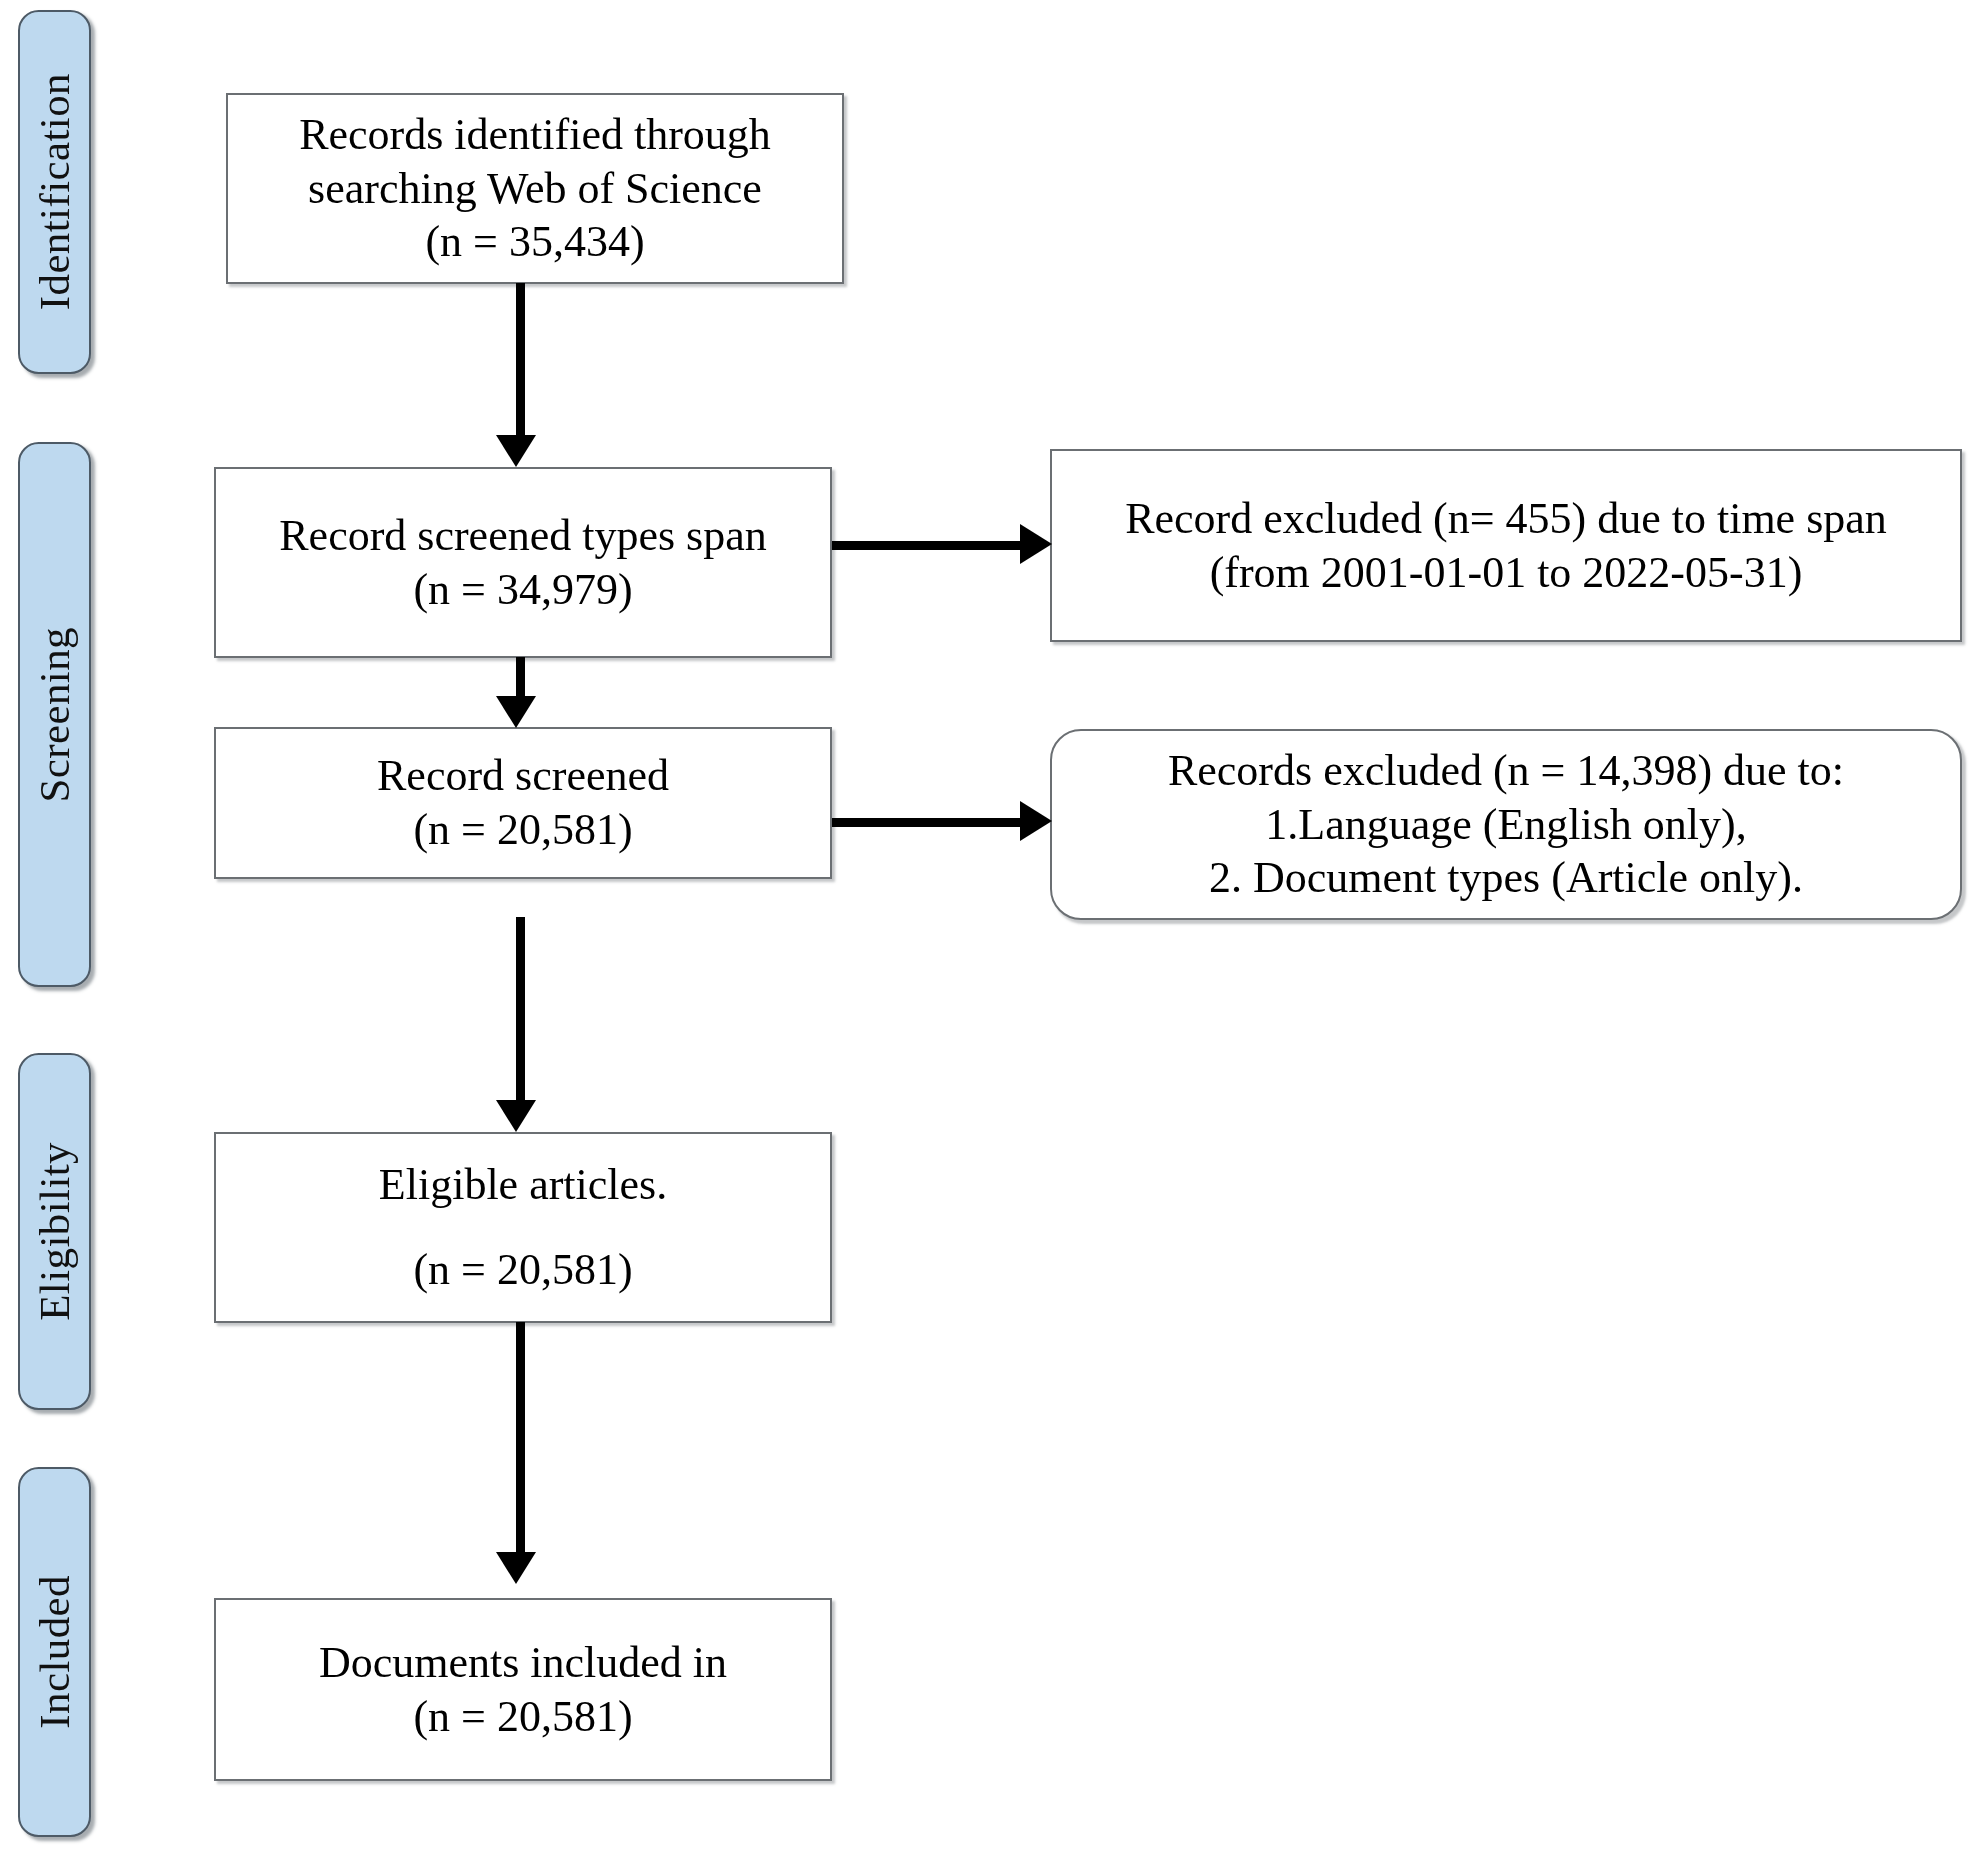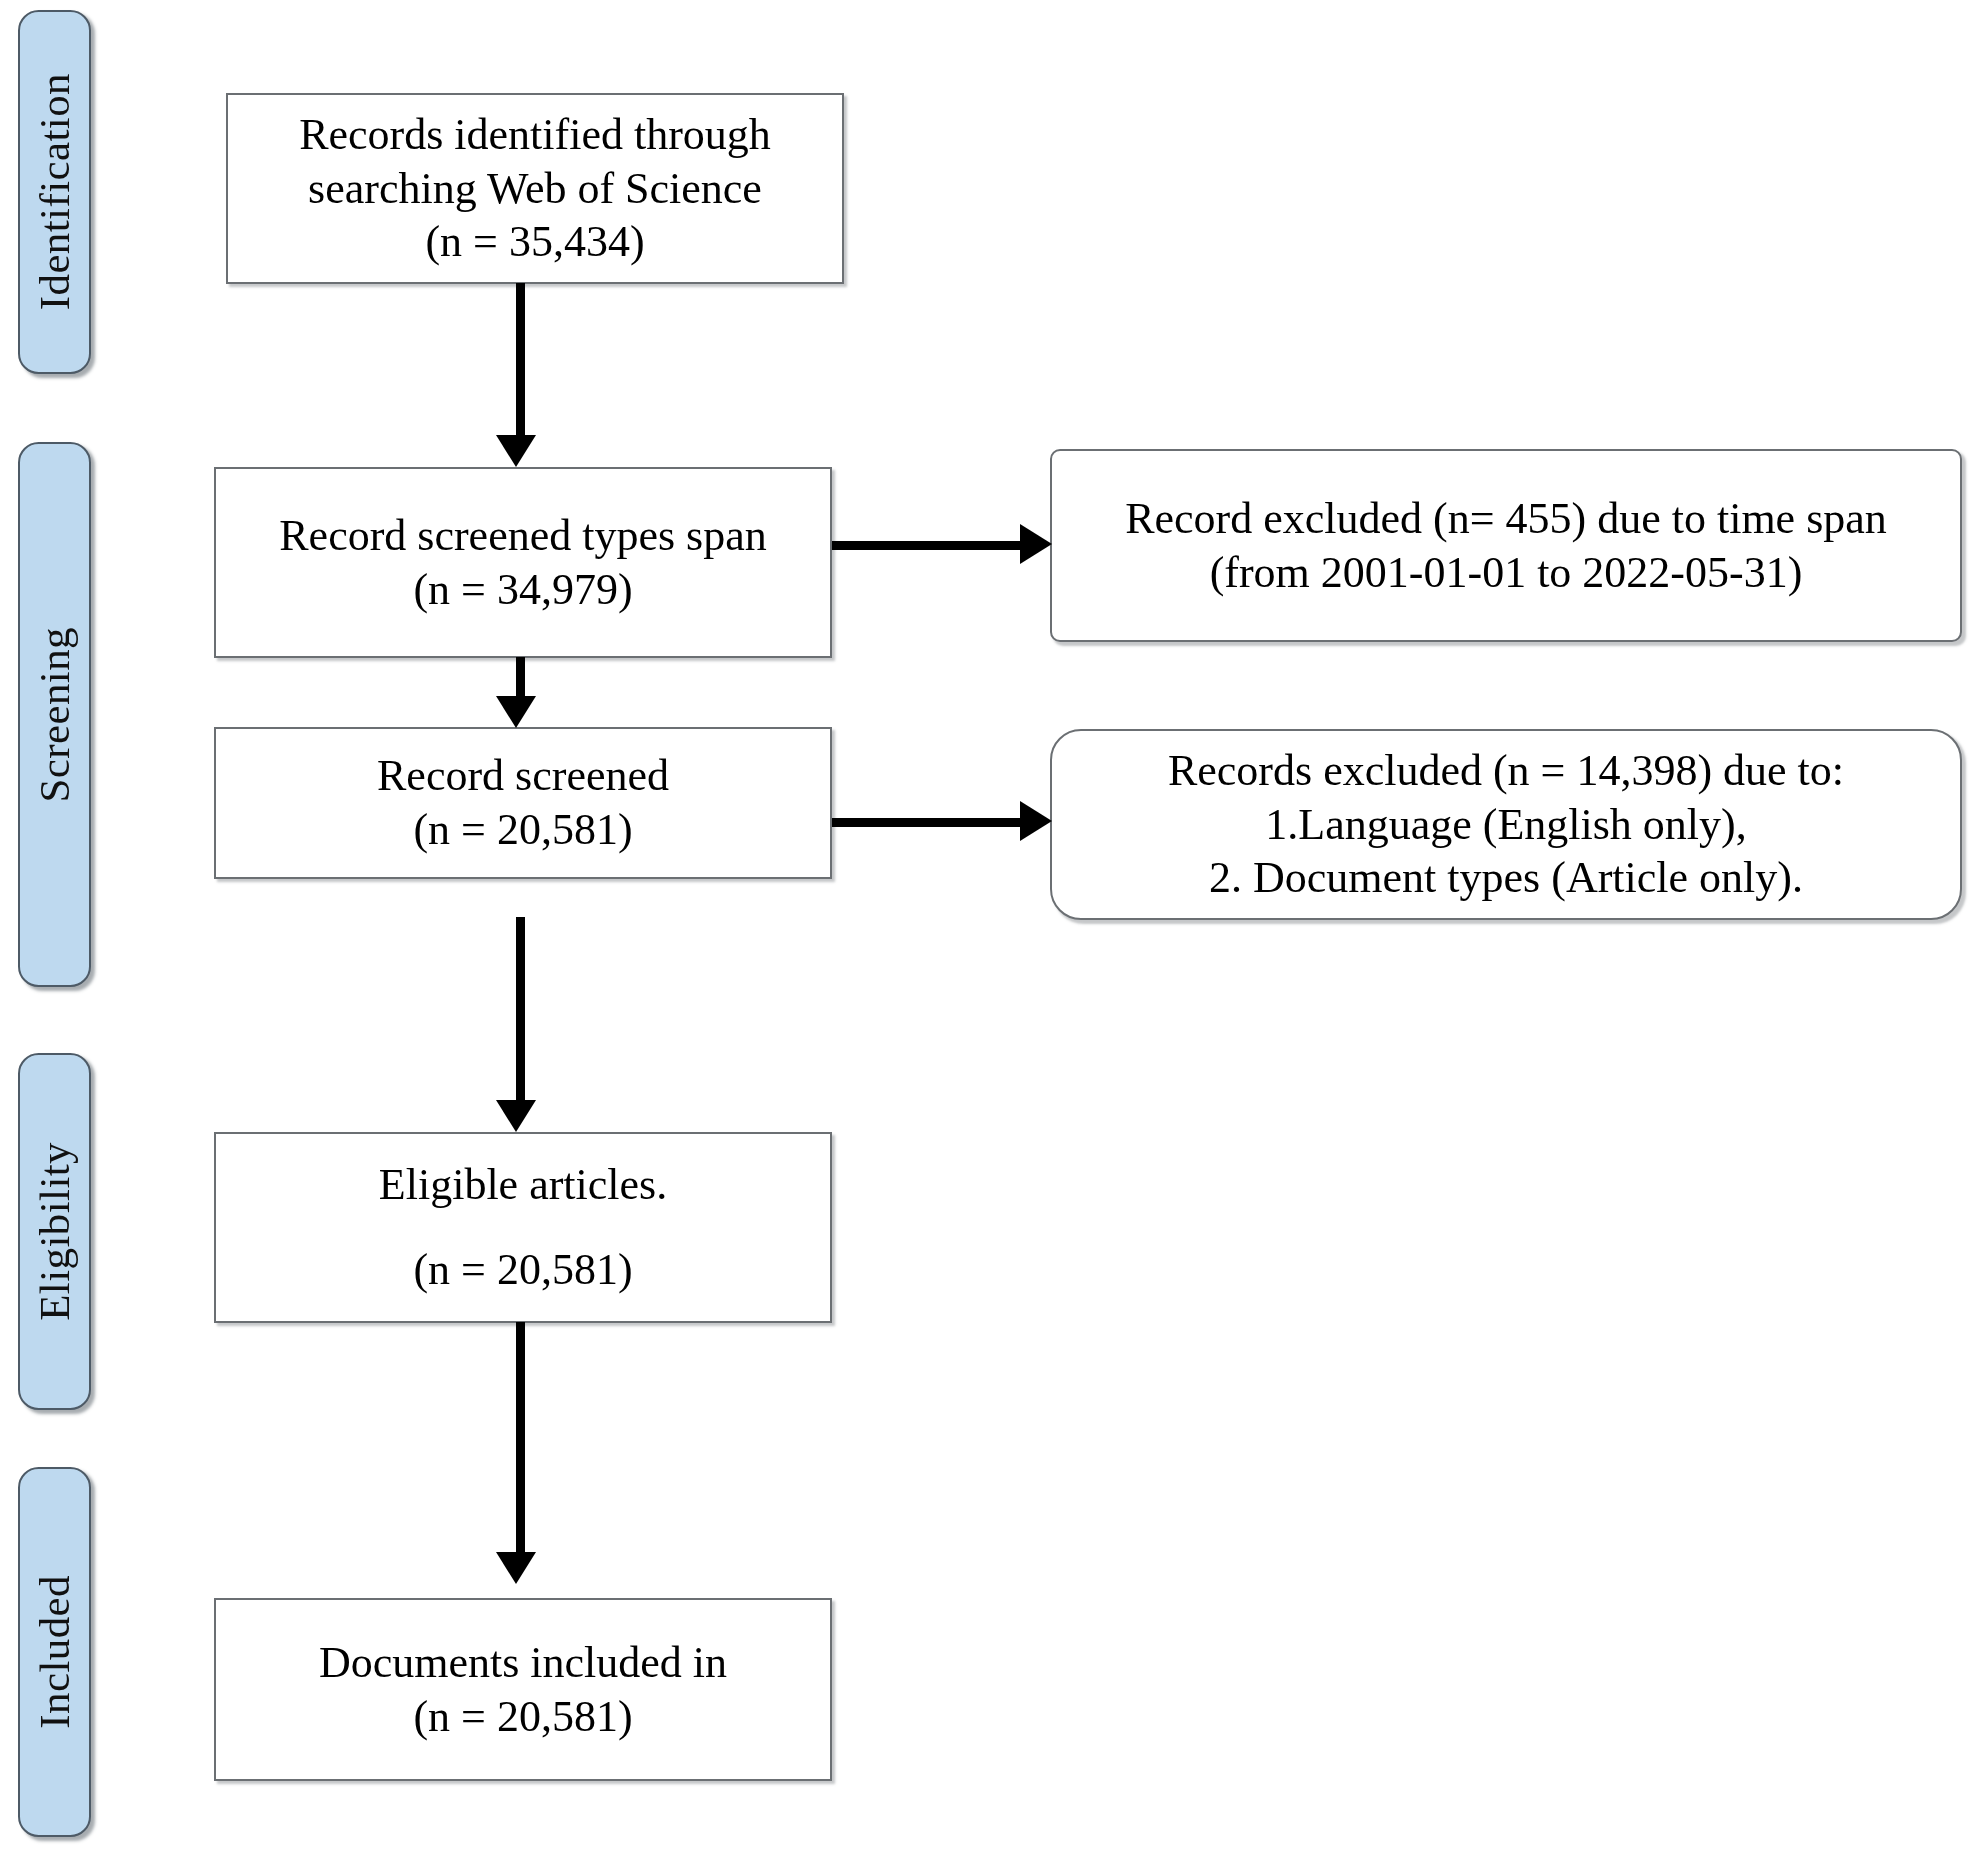--- a/index.html
+++ b/index.html
@@ -134,21 +134,21 @@
   <div class="flow-box" style="left:214px; top:1132px; width:618px; height:191px;gap:31px;">
     <span class="line">Eligible articles.</span>
     <span class="line">(n = 20,581)</span>
   </div>
 
   <div class="flow-box" style="left:214px; top:1584px; width:618px; height:183px;margin-top:14px;">
     <span class="line">Documents included in</span>
     <span class="line">(n = 20,581)</span>
   </div>
 
-  <div class="flow-box" style="left:1050px; top:449px; width:912px; height:193px;border-radius:10px;">
+  <div class="flow-box" style="left:1050px; top:449px; width:912px; height:193px;">
     <span class="line">Record excluded (n= 455) due to time span</span>
     <span class="line">(from 2001-01-01 to 2022-05-31)</span>
   </div>
 
   <div class="flow-box" style="left:1050px; top:729px; width:912px; height:191px;border-radius:31px;">
     <span class="line">Records excluded (n = 14,398) due to:</span>
     <span class="line">1.Language (English only),</span>
     <span class="line">2. Document types (Article only).</span>
   </div>
 

